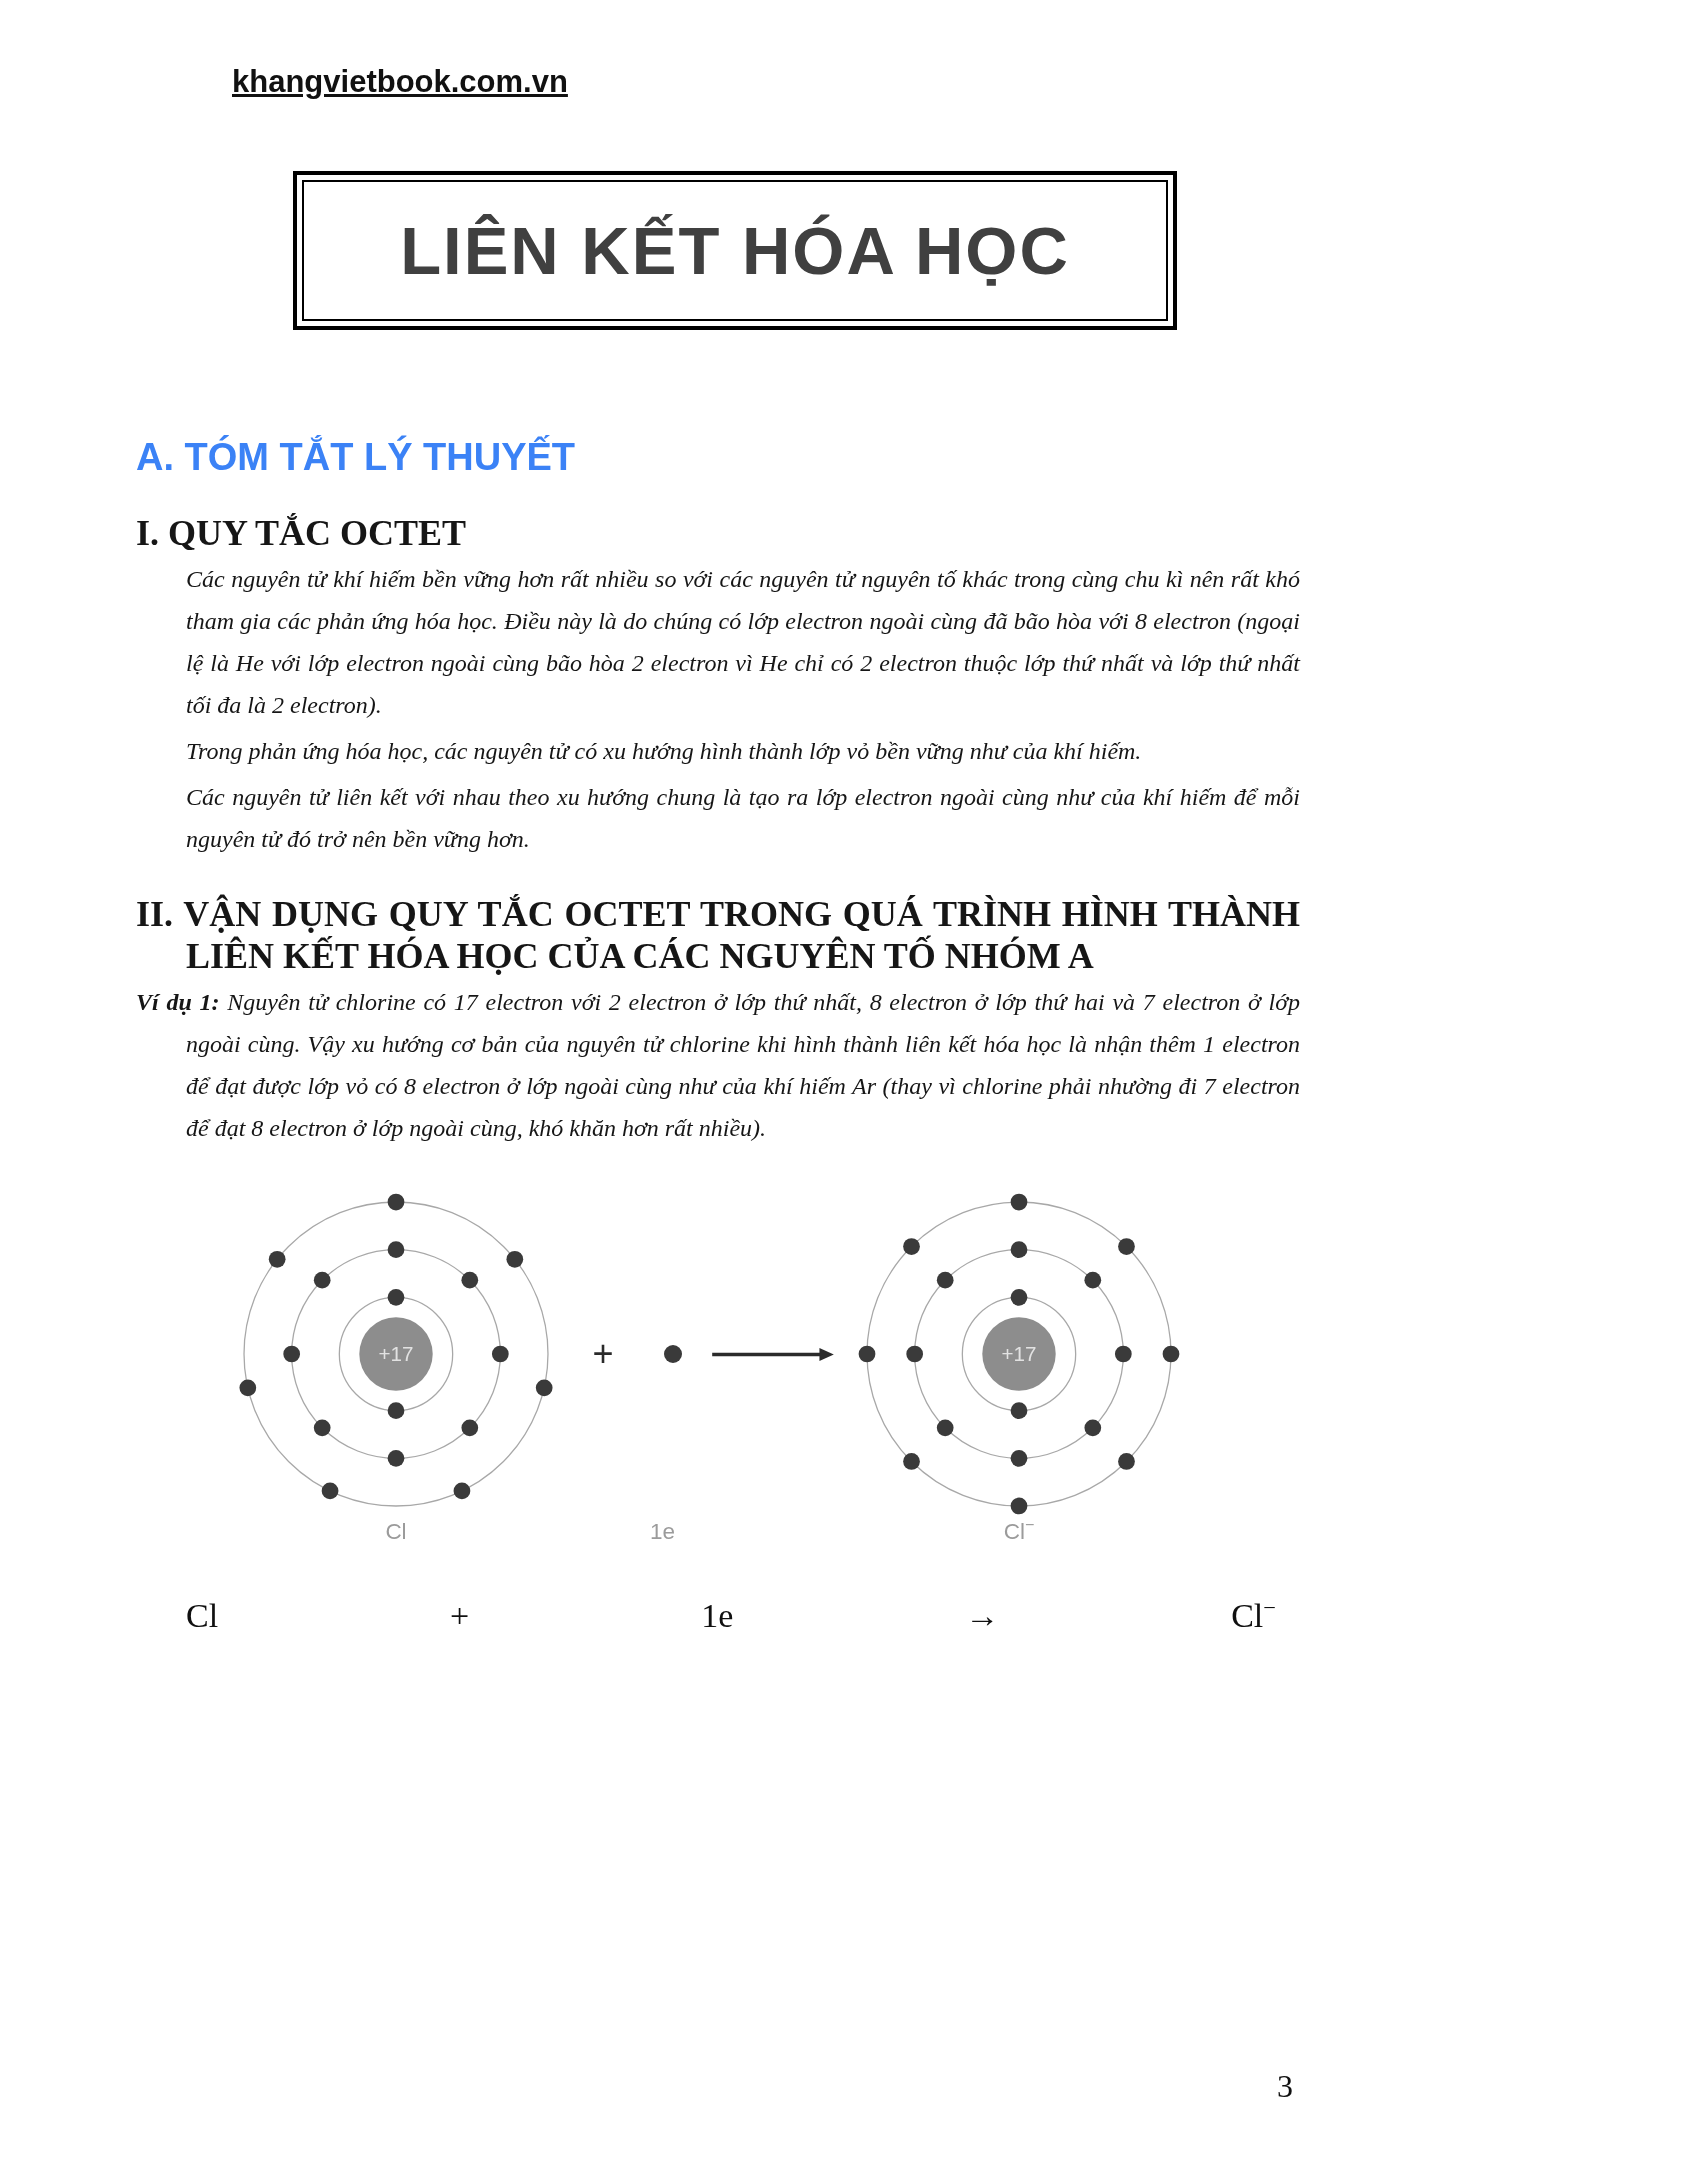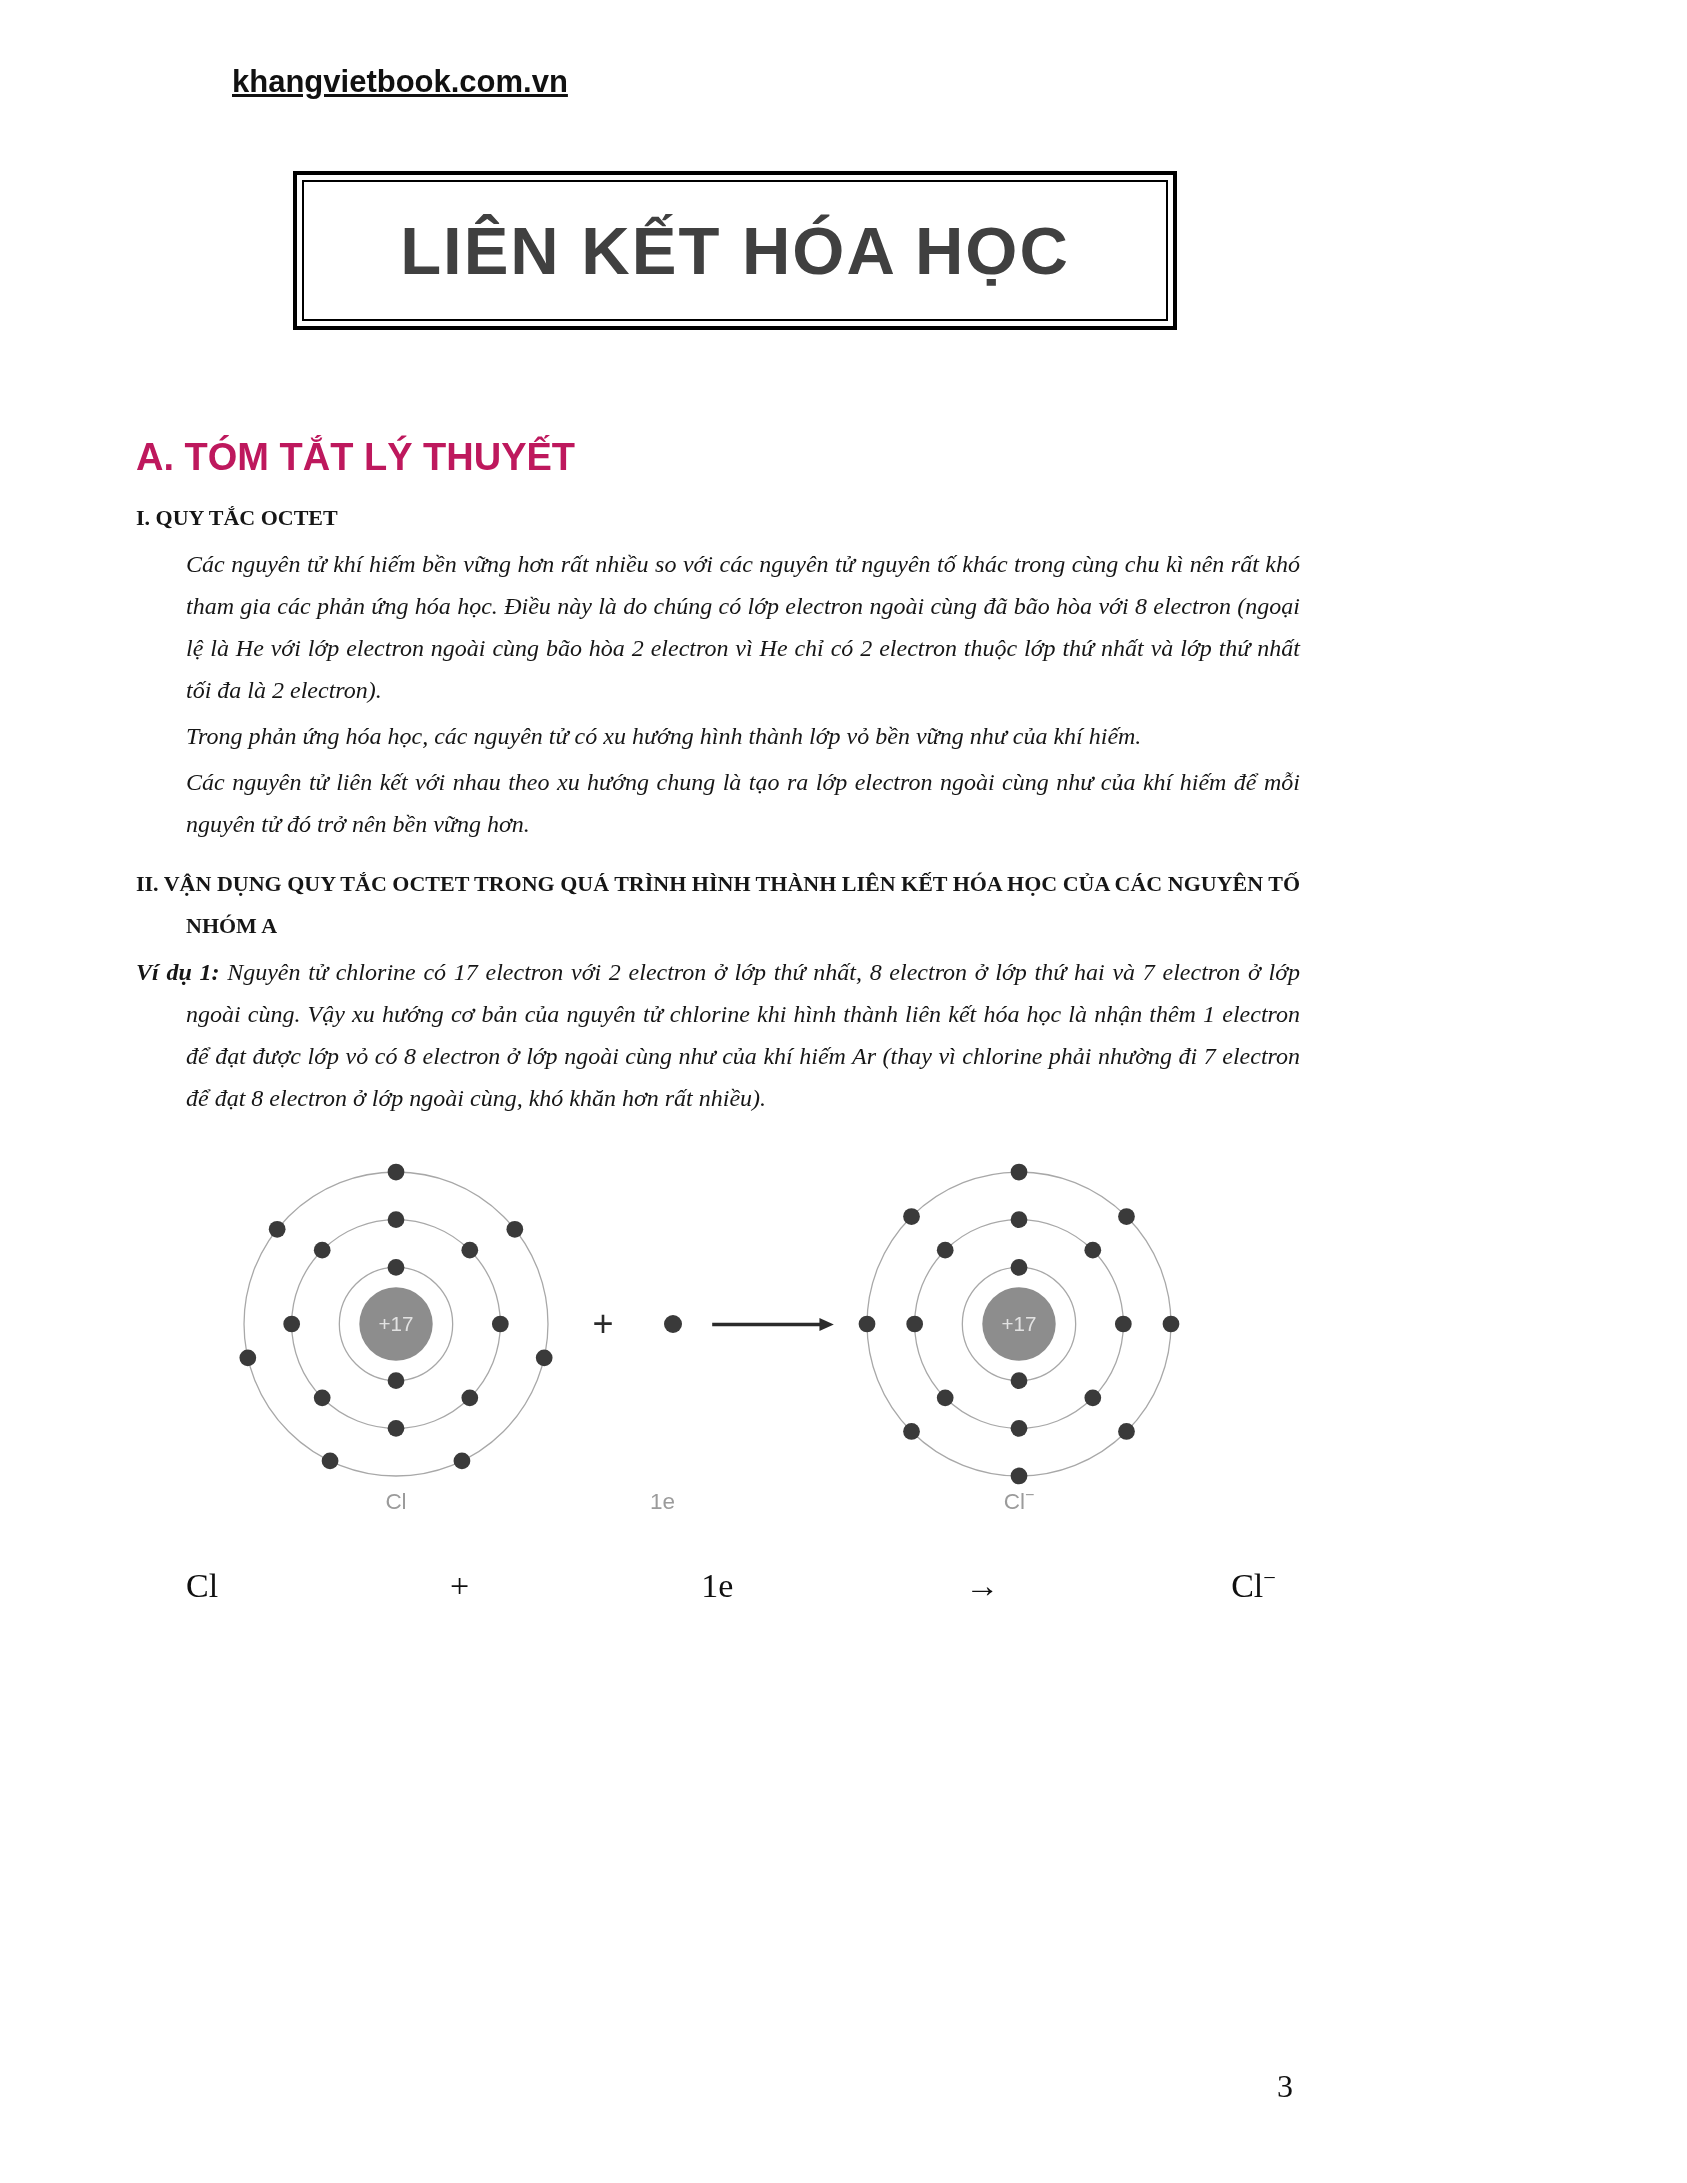--- a/index.html
+++ b/index.html
@@ -15,23 +15,23 @@
     font-size:31px;text-decoration:underline;color:#111111;}
 
   .title-box{margin:71px 0 0 157px;width:884px;height:159px;border:4px solid #000;
     padding:5.3px;box-sizing:border-box;}
   .title-box-inner{width:100%;height:100%;border:2px solid #000;box-sizing:border-box;
     display:flex;align-items:center;justify-content:center;}
   .doc-title{margin:0;font-family:"Liberation Sans","DejaVu Sans",sans-serif;
     font-weight:bold;font-size:67px;letter-spacing:2px;color:#404040;}
 
   .section-a{margin:106px 0 0 0;font-family:"Liberation Sans","DejaVu Sans",sans-serif;
-    font-weight:bold;font-size:38px;color:#be185d;}
+    font-weight:bold;font-size:38px;color:#3b82f6;}
 
-  .section-num{margin:18px 0 0 0;font-size:22px;font-weight:bold;line-height:42px;}
+  .section-num{margin:33px 0 0 0;font-size:36px;font-weight:bold;line-height:42px;}
   h3.hang{text-align:justify;}
 
   .body{margin:4px 0 0 0;font-size:24px;line-height:42px;text-align:justify;font-style:italic;}
   .indent{padding-left:50px;}
   .hang{padding-left:50px;text-indent:-50px;}
   .example-label{font-weight:bold;}
 
   .diagram{position:relative;margin:6.6px 0 0 99px;height:397px;display:flex;align-items:center;}
   .unit{position:relative;height:100%;display:flex;align-items:center;justify-content:flex-end;}
   .atom-unit{width:322px;}

